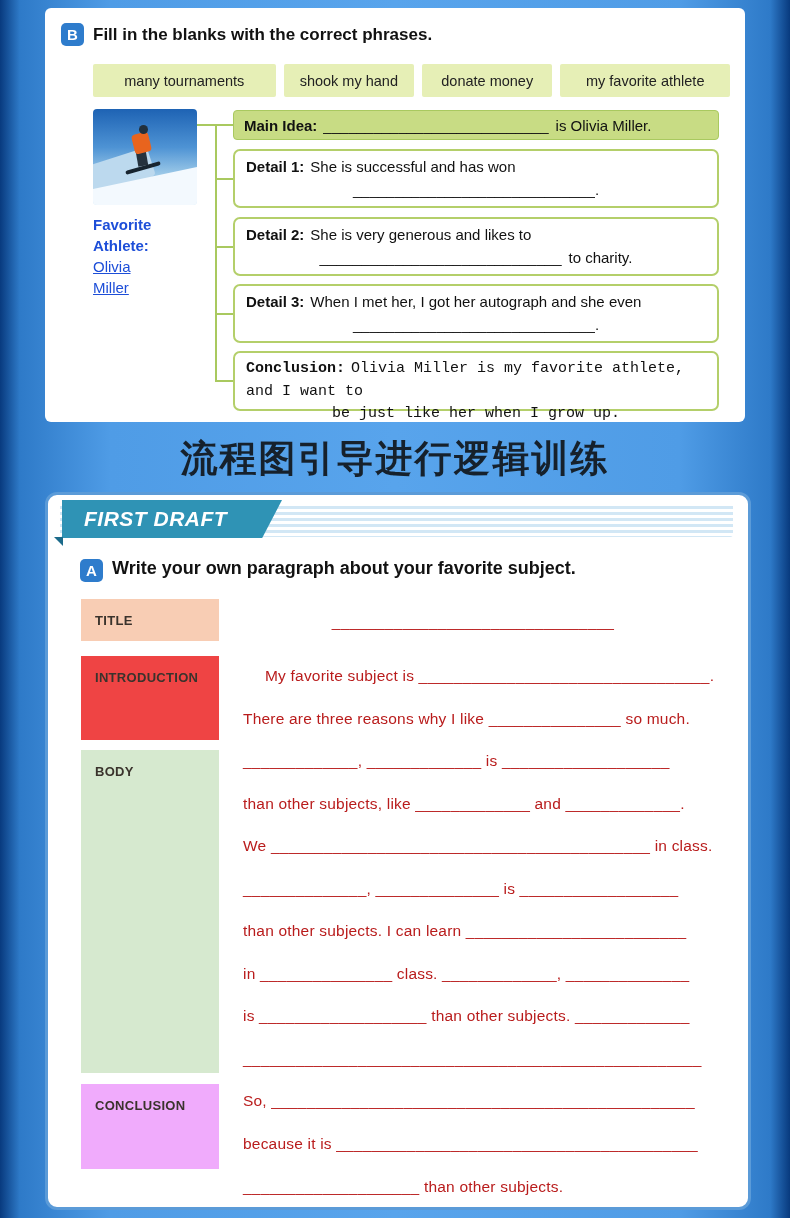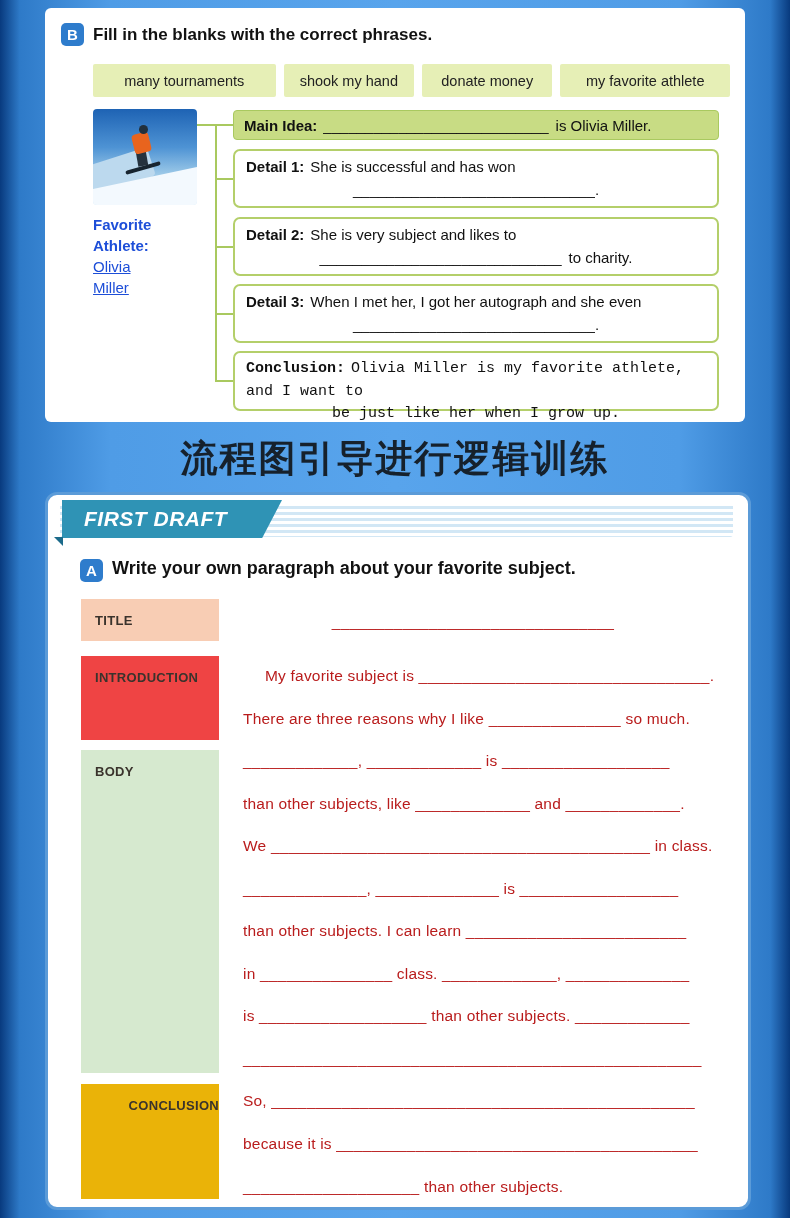--- a/index.html
+++ b/index.html
@@ -78,21 +78,21 @@
     font-size:21px;line-height:38px;padding-left:22px;letter-spacing:0.5px;box-sizing:border-box;}
   .ribbon-fold{position:absolute;left:6px;top:42px;width:0;height:0;
     border-top:9px solid #1b6a8a;border-left:9px solid transparent;}
 
   
   .plabel{position:absolute;left:33px;width:138px;font-size:13px;font-weight:bold;color:#3a332c;
     padding:14px 0 0 14px;letter-spacing:0.3px;box-sizing:border-box;}
   .pl-title{top:104px;height:42px;background:#f8cdb4;}
   .pl-intro{top:161px;height:84px;background:#ef4444;}
   .pl-body{top:255px;height:323px;background:#d6e9cf;}
-  .pl-concl{top:589px;height:115px;background:#eab308;text-align:right;}
+  .pl-concl{top:589px;height:85px;background:#f0abfc;}
 
   
   .line{position:absolute;left:195px;width:482px;font-size:15.5px;color:#b91c1c;
     letter-spacing:0.2px;white-space:nowrap;}
   .l0{top:118px;width:460px;text-align:center;}
   .l1{top:172px;padding-left:22px;}
   .l2{top:215px;}
   .l3{top:257px;}
   .l4{top:300px;}
   .l5{top:342px;}
@@ -154,21 +154,21 @@
       <div class="dl1">
         <span class="lbl">Detail 1:</span><span>She is successful and has won</span>
       </div>
       <div class="dl2">
         <span class="blank">_____________________________.</span>
       </div>
     </div>
 
     <div class="detail d2">
       <div class="dl1">
-        <span class="lbl">Detail 2:</span><span>She is very subject and likes to</span>
+        <span class="lbl">Detail 2:</span><span>She is very generous and likes to</span>
       </div>
       <div class="dl2">
         <span class="blank">_____________________________</span><span class="suffix">to charity.</span>
       </div>
     </div>
 
     <div class="detail d3">
       <div class="dl1">
         <span class="lbl">Detail 3:</span><span>When I met her, I got her autograph and she even</span>
       </div>

